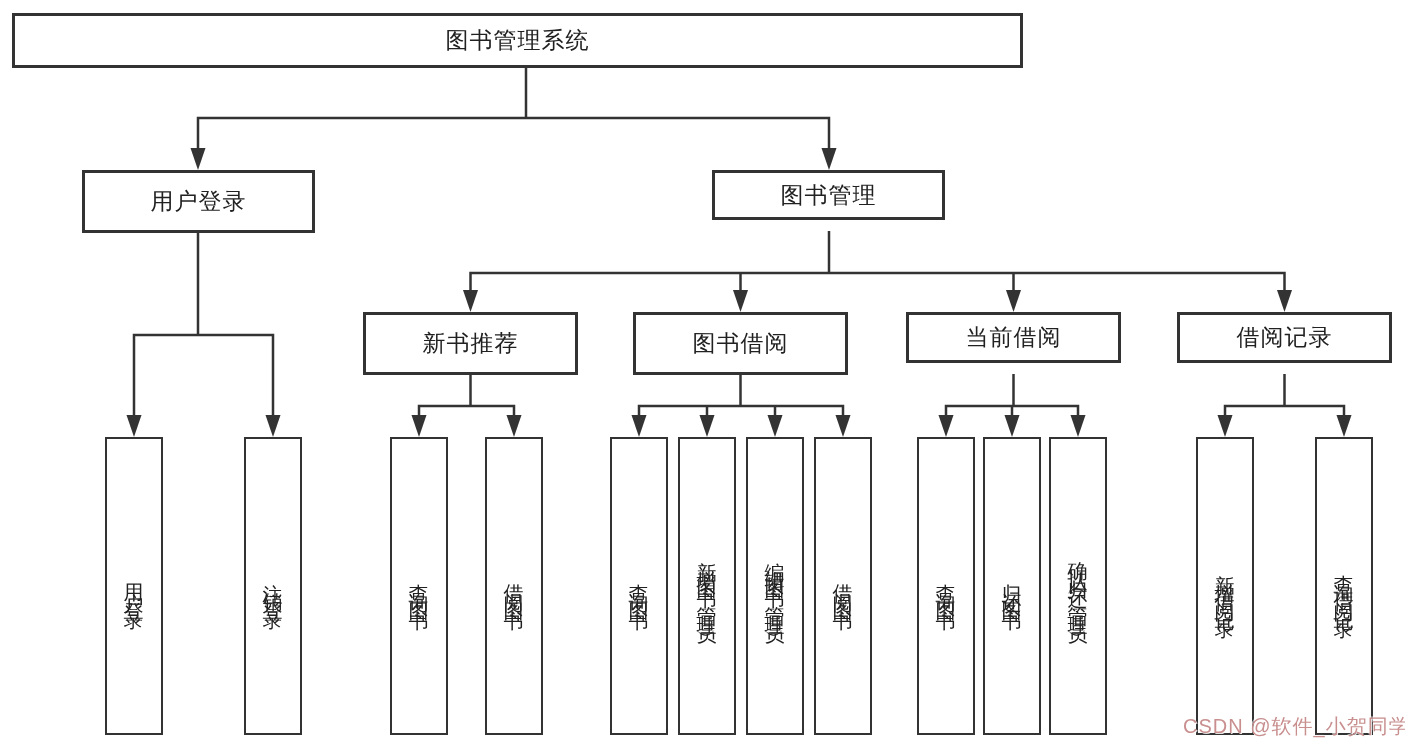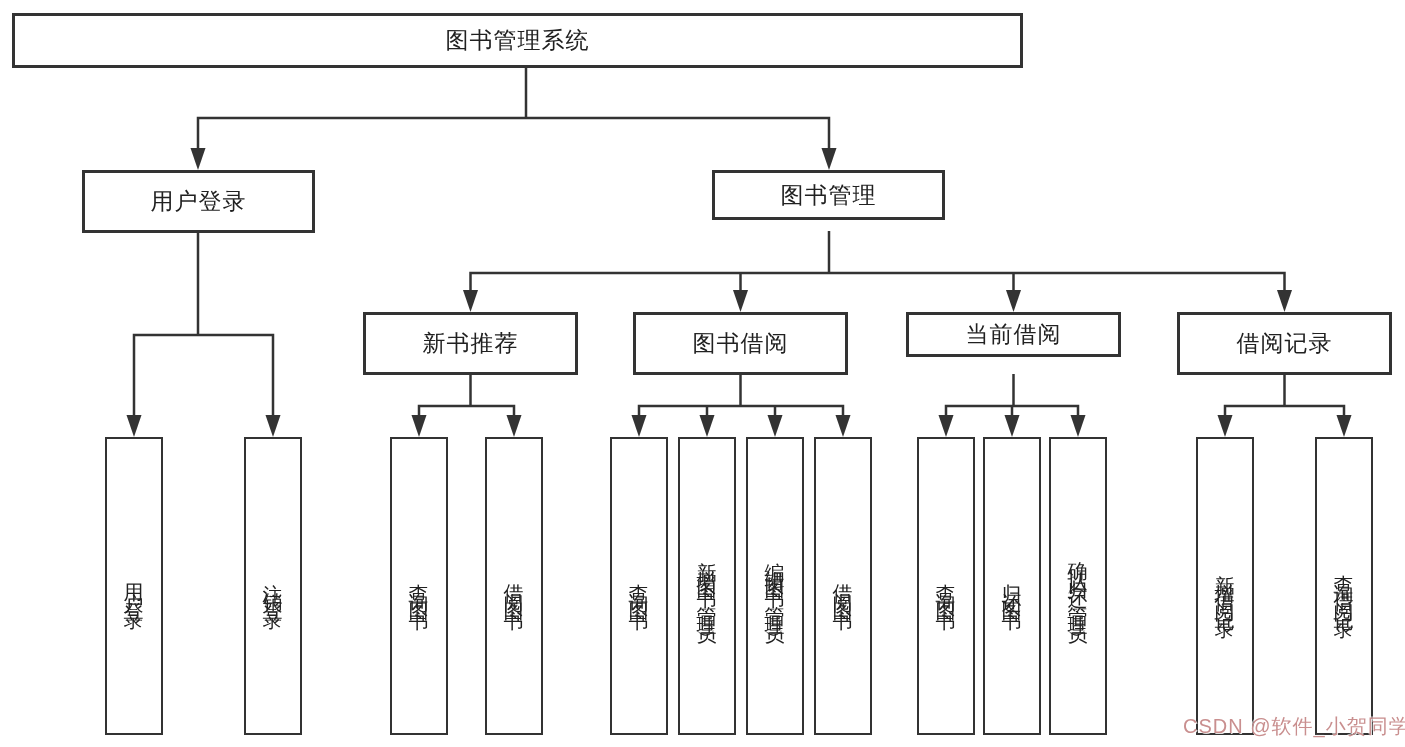--- a/index.html
+++ b/index.html
@@ -127,24 +127,24 @@
   <div class="node h-node" style="left:712px; top:170px; width:233px; height:50px;">
     <span>图书管理</span>
   </div>
 
   <div class="node h-node" style="left:363px; top:312px; width:215px; height:63px;">
     <span>新书推荐</span>
   </div>
   <div class="node h-node" style="left:633px; top:312px; width:215px; height:63px;text-align:right;">
     <span>图书借阅</span>
   </div>
-  <div class="node h-node" style="left:906px; top:312px; width:215px; height:45px;">
+  <div class="node h-node" style="left:906px; top:312px; width:215px; height:51px;">
     <span>当前借阅</span>
   </div>
-  <div class="node h-node" style="left:1177px; top:312px; width:215px; height:63px;">
+  <div class="node h-node" style="left:1177px; top:312px; width:215px; height:51px;">
     <span>借阅记录</span>
   </div>
 
   <div class="node v-node" style="left:105px; top:437px; width:58px; height:298px;">
     <span class="vtext">用户登录</span>
   </div>
   <div class="node v-node" style="left:244px; top:437px; width:58px; height:298px;">
     <span class="vtext">注销登录</span>
   </div>
 

